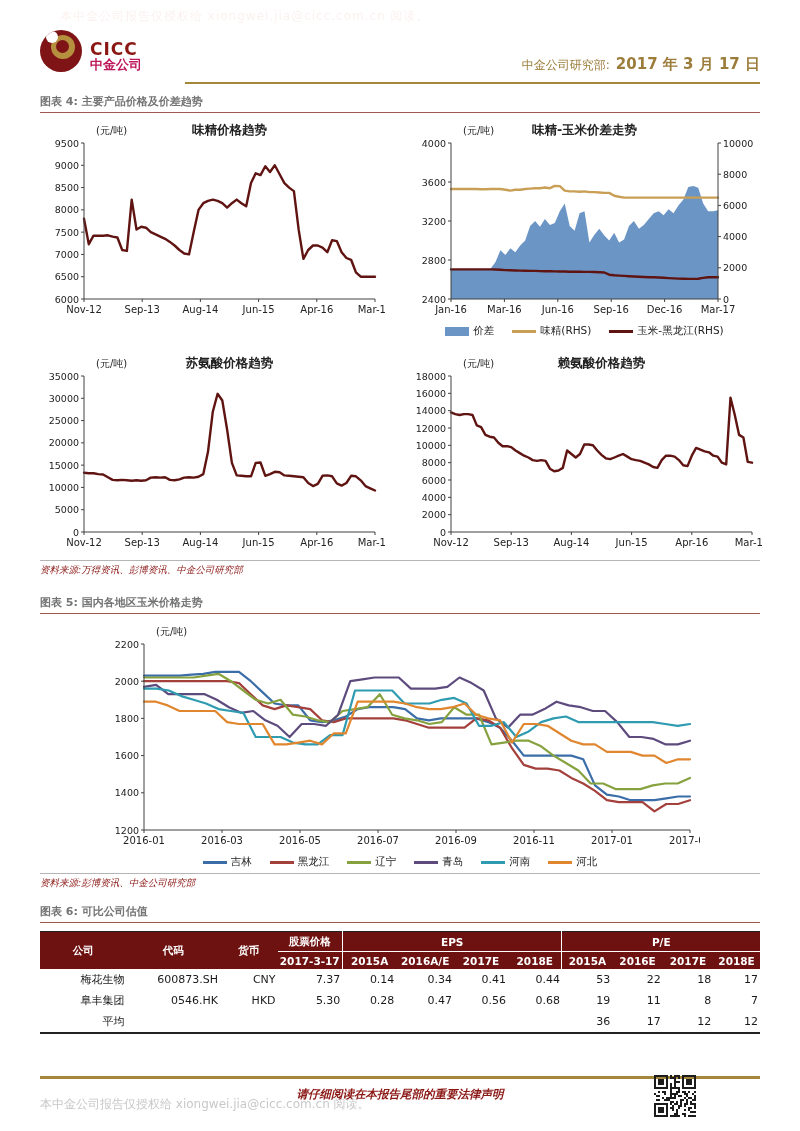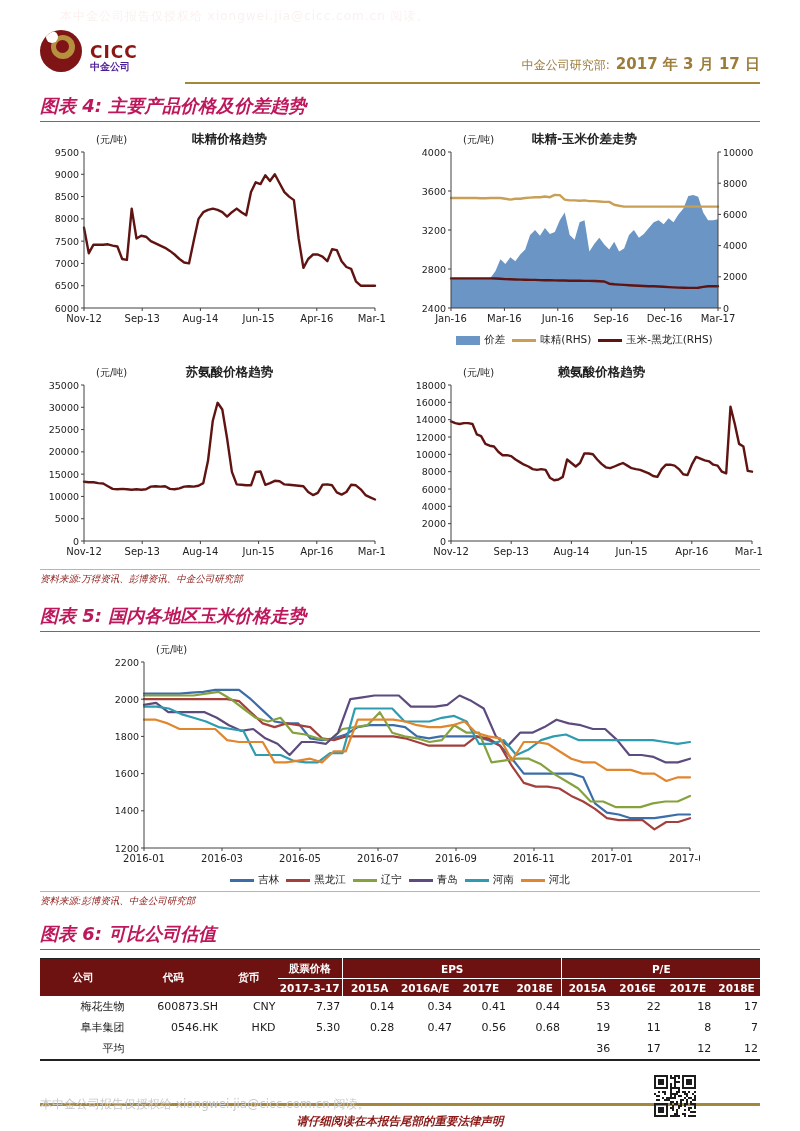--- a/index.html
+++ b/index.html
@@ -12,38 +12,38 @@
 
   
   .header{position:relative;margin-top:30px;height:54px;}
   .logo-block{position:absolute;left:0;top:0;display:flex;align-items:flex-end;gap:8px;}
   .logo-mark{width:42px;height:42px;border-radius:50%;background:#7e1416;position:relative;overflow:hidden;flex:0 0 auto;}
   .logo-mark::before{content:'';position:absolute;width:24px;height:24px;border-radius:50%;background:#b5913f;left:11px;top:5px;}
   .logo-mark::after{content:'';position:absolute;width:13px;height:13px;border-radius:50%;background:#7e1416;left:16px;top:10px;}
   .logo-notch{position:absolute;width:12px;height:12px;border-radius:50%;background:#ffffff;left:6px;top:1px;}
   .logo-text{line-height:1.05;}
   .logo-en{font-size:17px;font-weight:bold;color:#8a1714;letter-spacing:1px;}
-  .logo-cn{font-size:10px;font-weight:bold;color:#4c1d95;}
+  .logo-cn{font-size:13px;font-weight:bold;color:#be185d;}
   .header-right{position:absolute;right:0;bottom:10px;color:#9c7c3a;font-size:12px;}
   .header-right .dept{font-weight:normal;}
   .header-right .date{font-weight:bold;font-size:15px;margin-left:6px;}
   .gold-rule{position:absolute;left:145px;right:0;bottom:0;height:2.5px;background:#a5873b;}
 
   
-  .fig-caption{color:#be185d;font-weight:bold;font-style:italic;font-size:18px;
+  .fig-caption{color:#737373;font-weight:bold;font-size:11px;
     border-bottom:1px solid #9c5a50;padding-bottom:3px;margin-top:10px;margin-bottom:8px;}
   .source{color:#8a1714;font-style:italic;font-size:9.5px;border-top:1px solid #b5b5b5;
     padding-top:3px;margin-top:4px;}
   .source.no-line{border-top:none;padding-top:0;}
 
   
   .fig4-grid{display:grid;grid-template-columns:1fr 1fr;column-gap:22px;row-gap:16px;}
   .chart{position:relative;}
   .chart svg{display:block;}
-  .legend{display:flex;justify-content:center;gap:7px;align-items:center;margin-top:1px;flex-wrap:wrap;}
+  .legend{display:flex;justify-content:center;gap:18px;align-items:center;margin-top:1px;flex-wrap:wrap;}
   .legend-item{display:flex;align-items:center;gap:4px;font-size:10.5px;color:#222;}
   .sw-area{width:24px;height:9px;}
   .sw-line{width:24px;height:3px;}
   .chart5-wrap{width:600px;margin:4px auto 0 auto;}
 
   
   table.valuation{width:100%;border-collapse:collapse;font-size:11px;margin-top:2px;border-top:1px solid #222;}
   table.valuation th{background:#6e1211;color:#ffffff;font-weight:bold;font-size:10.5px;padding:2.5px 2px;text-align:center;}
   table.valuation th.gsep{border-left:1px solid #ffffff;}
   table.valuation th.grp{border-bottom:1px solid #ffffff;}

